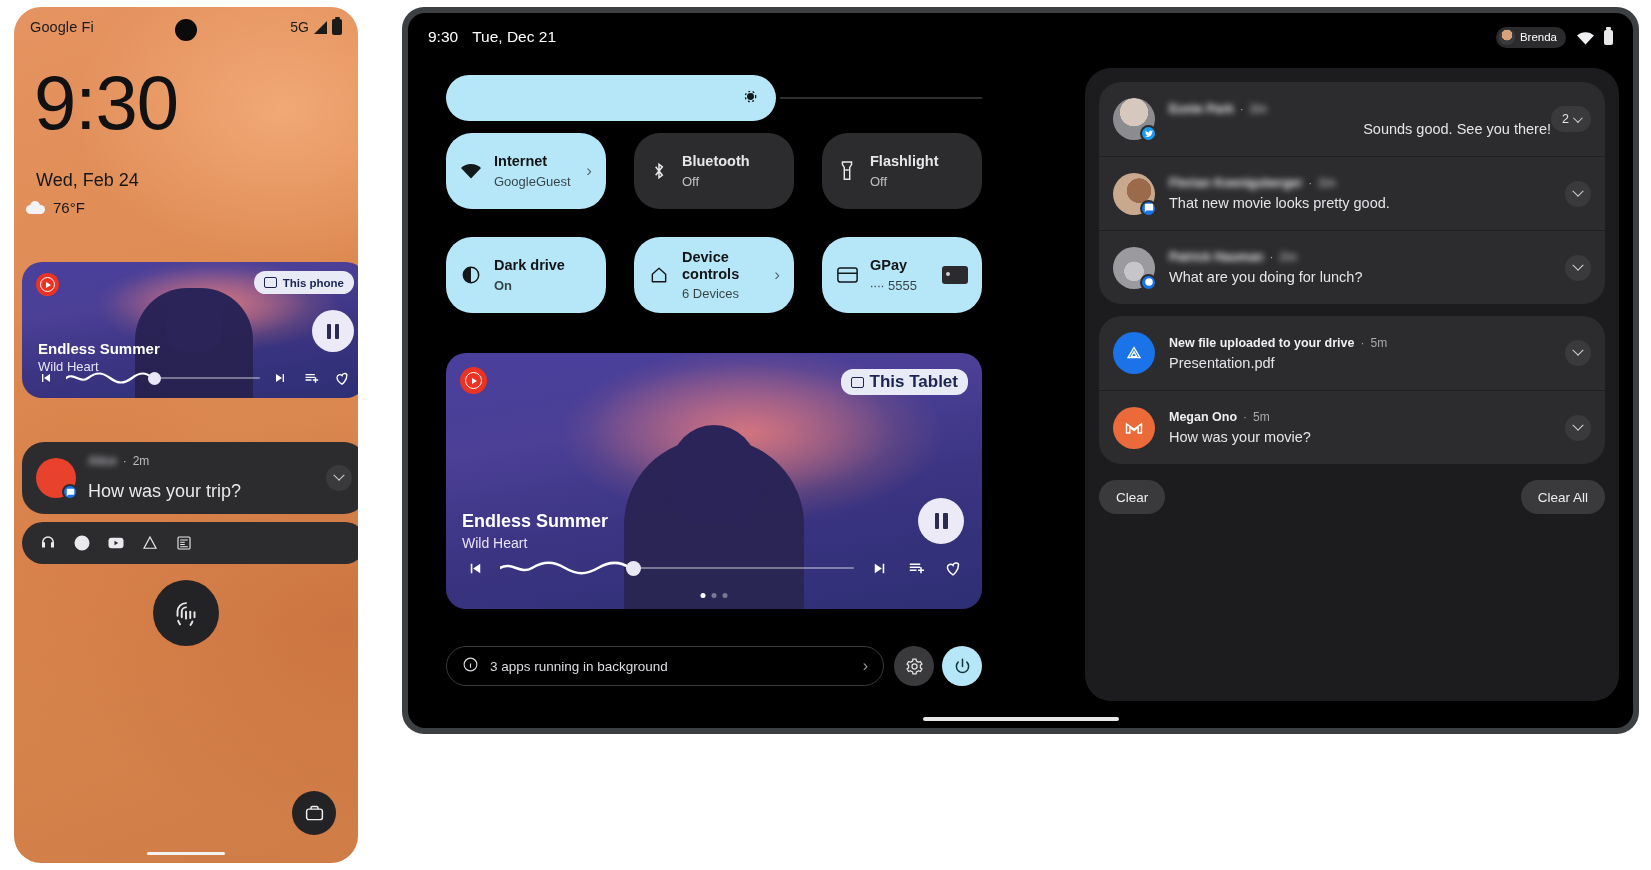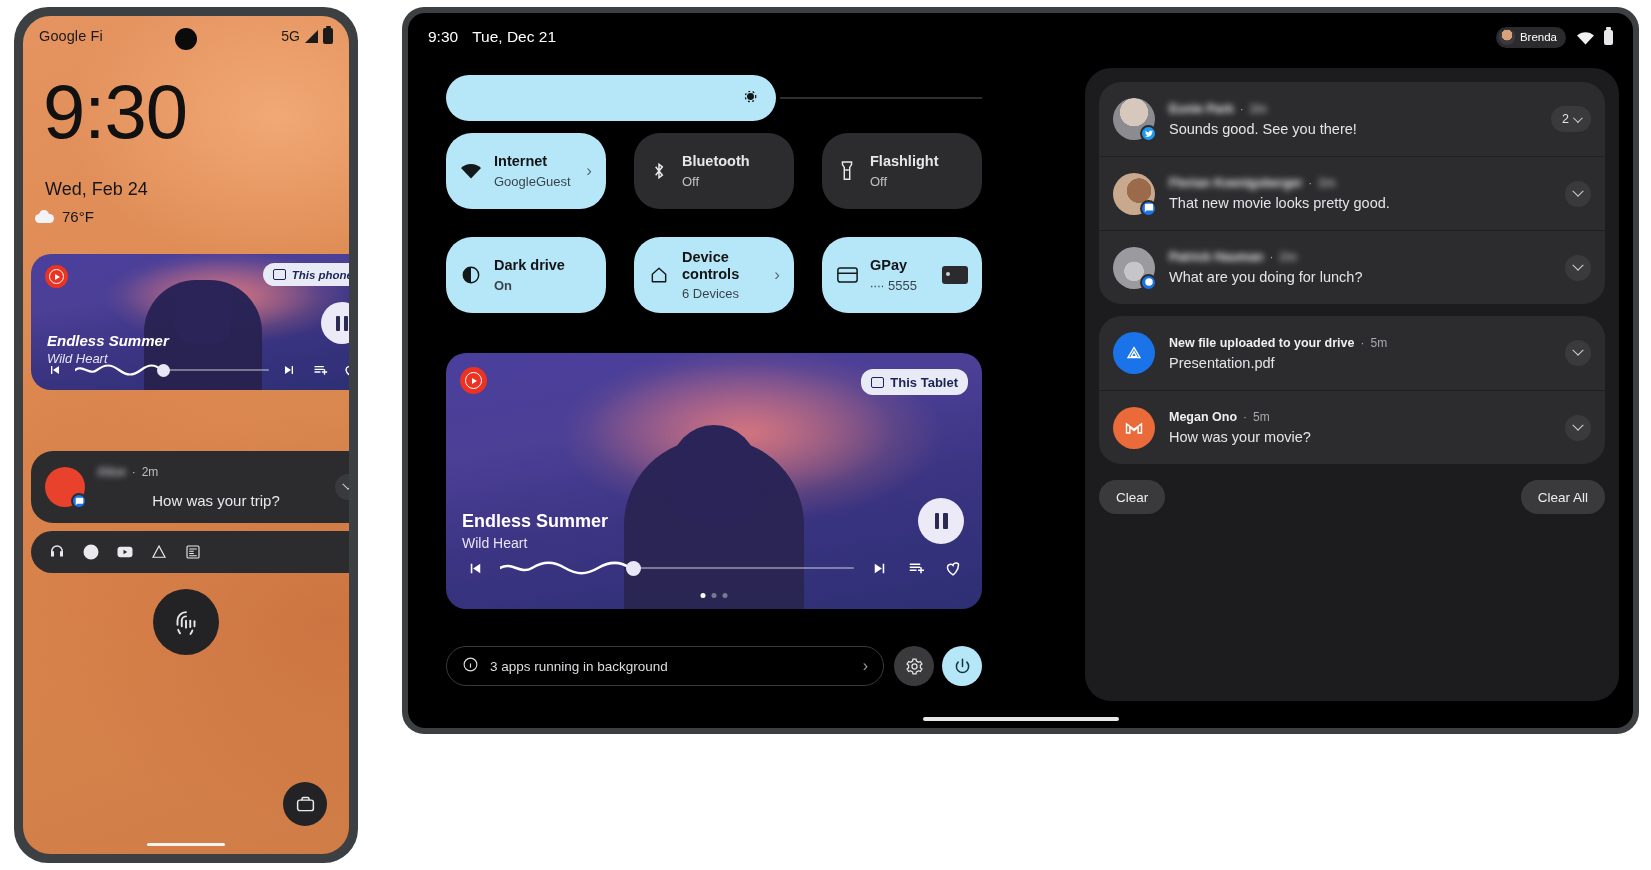--- a/index.html
+++ b/index.html
@@ -10,22 +10,20 @@
     overflow: hidden;
   }
   .stage { position: relative; width: 1651px; height: 870px; background: #ffffff; }
 
   
   .phone {
     position: absolute; left: 14px; top: 7px;
     width: 344px; height: 856px;
     border-radius: 34px;
     background: #3c4043;
-    padding: 9px;
-    text-align: center;
   }
   .phone-screen {
     position: relative; width: 100%; height: 100%;
     border-radius: 27px; overflow: hidden;
     background: #e08a52;
     background-image:
       radial-gradient(ellipse 300px 220px at 78% 12%, rgba(255,190,140,.55), rgba(255,190,140,0) 70%),
       radial-gradient(ellipse 260px 320px at 20% 60%, rgba(214,120,66,.45), rgba(214,120,66,0) 72%),
       radial-gradient(ellipse 420px 300px at 95% 72%, rgba(196,104,56,.5), rgba(196,104,56,0) 70%),
       linear-gradient(160deg, #e59360 0%, #dd8a52 40%, #d07c46 100%);
@@ -59,21 +57,21 @@
     background:
       radial-gradient(ellipse 58% 55% at 57% 32%, rgba(255,140,110,.55), rgba(255,140,110,0) 62%),
       radial-gradient(ellipse 44% 40% at 55% 30%, rgba(225,110,150,.55), rgba(225,110,150,0) 65%),
       linear-gradient(170deg, #4a3f9c 0%, #4b3f96 30%, #3b3482 60%, #2d2f74 100%);
   }
   .media-card .figure {
     position: absolute; left: 50%; transform: translateX(-50%);
     background: #2a2356;
   }
   .phone-media {
-    position: absolute; left: 8px; top: 238px; width: 344px; height: 136px; font-style: italic;
+    position: absolute; left: 8px; top: 255px; width: 344px; height: 136px;
   }
   .media-badge {
     position: absolute; left: 14px; top: 11px; width: 23px; height: 23px; border-radius: 50%;
     background: #ea3323; display: flex; align-items: center; justify-content: center;
   }
   .media-badge .ring { width: 15px; height: 15px; border-radius: 50%; border: 1.6px solid #fff; display:flex; align-items:center; justify-content:center; }
   .media-badge .tri2 { width:0; height:0; border-left:5px solid #fff; border-top:3.5px solid transparent; border-bottom:3.5px solid transparent; margin-left:1.5px; }
   .cast-chip {
     position: absolute; right: 12px; top: 9px; height: 23px;
     background: #e8eaf6; color: #1b2452; border-radius: 12px;
@@ -103,21 +101,21 @@
   }
   .avatar { position: relative; border-radius: 50%; flex: none; overflow: visible; }
   .avatar .face { width: 100%; height: 100%; border-radius: 50%; overflow: hidden; position: relative; }
   .badge-dot {
     position: absolute; right: -2px; bottom: -2px; border-radius: 50%;
     display: flex; align-items: center; justify-content: center; border: 2px solid #2c2c2e;
   }
   .notif-txt { flex: 1; margin-left: 12px; }
   .notif-name { font-size: 12px; color: #bdbdc2; display: flex; align-items: center; gap: 6px; }
   .blur-name { filter: blur(3.2px); color: #b9b9bf; font-weight: 600; }
-  .notif-body { font-size: 15px; color: #e8e8ec; margin-top: 13px; }
+  .notif-body { font-size: 18px; color: #e8e8ec; margin-top: 13px; }
   .chev {
     width: 26px; height: 26px; border-radius: 50%; background: #3a3a3c;
     display: flex; align-items: center; justify-content: center; flex: none;
   }
   .chev:after { content:""; width:7px; height:7px; border-right:1.8px solid #cfcfd4; border-bottom:1.8px solid #cfcfd4; transform: rotate(45deg) translate(-2px,-2px); }
 
   .phone-apps {
     position: absolute; left: 8px; top: 515px; width: 344px; height: 42px;
     background: #2c2c2e; border-radius: 21px; display: flex; align-items: center; gap: 14px; padding: 0 16px;
   }
@@ -507,21 +505,21 @@
       </div>
 
       <div class="media-card tablet-media">
         <div class="figure" style="width:180px;height:170px;bottom:0;border-radius:86px 86px 0 0;background:linear-gradient(180deg,#2b2458,#2a2653);"></div>
         <div class="figure" style="width:86px;height:98px;bottom:86px;border-radius:44px 44px 26px 26px;background:#2b2458;"></div>
         <div class="media-badge" style="left:14px;top:14px;width:27px;height:27px;">
           <span class="ring" style="width:17px;height:17px;">
               <span class="tri2"></span>
             </span>
         </div>
-        <div class="cast-chip" style="right:14px;top:16px;height:26px;font-size:13px;">
+        <div class="cast-chip" style="right:14px;top:16px;height:26px;font-size:17px;">
           <span class="cast-ico"></span>
           <span>This Tablet</span>
         </div>
         <div class="media-title" style="top:158px;font-size:18px;">Endless Summer</div>
         <div class="media-artist" style="top:182px;font-size:14px;">Wild Heart</div>
         <div class="play-btn" style="right:18px;top:145px;width:46px;height:46px;">
           <span class="pause-glyph">
               <i style="width:4.5px;height:16px;"></i>
               <i style="width:4.5px;height:16px;"></i>
             </span>
@@ -596,21 +594,21 @@
                     <path d="M22 5.8a8 8 0 0 1-2.3.6 4 4 0 0 0 1.8-2.2 8 8 0 0 1-2.6 1A4 4 0 0 0 12 8.6a11.3 11.3 0 0 1-8.2-4.2 4 4 0 0 0 1.2 5.3A4 4 0 0 1 3.2 9v.1a4 4 0 0 0 3.2 3.9 4 4 0 0 1-1.8.1 4 4 0 0 0 3.7 2.8A8 8 0 0 1 2 17.5a11.3 11.3 0 0 0 6.1 1.8c7.3 0 11.3-6 11.3-11.3v-.5A8 8 0 0 0 22 5.8z"></path>
                   </svg>
               </span>
             </span>
             <span class="ntxt">
               <span class="nname">
                 <span class="nm blur-name">Eunie Park</span>
                 <span class="tm">·</span>
                 <span class="tm blur-name">2m</span>
               </span>
-              <span class="nbody" style="display:block;">Sounds good. See you there!</span>
+              <span class="nbody" style="display:block;text-align:right;">Sounds good. See you there!</span>
             </span>
             <span class="count-chip">
               <span>2</span>
             </span>
           </div>
 
           <div class="nrow">
             <span class="avatar" style="background:radial-gradient(circle at 62% 42%, #9a6a4b 0 34%, #c9a98e 35%);">
               <span class="badge-dot" style="width:17px;height:17px;background:#1a73e8;">
                 <svg width="10" height="10" viewBox="0 0 24 24" fill="#fff">

